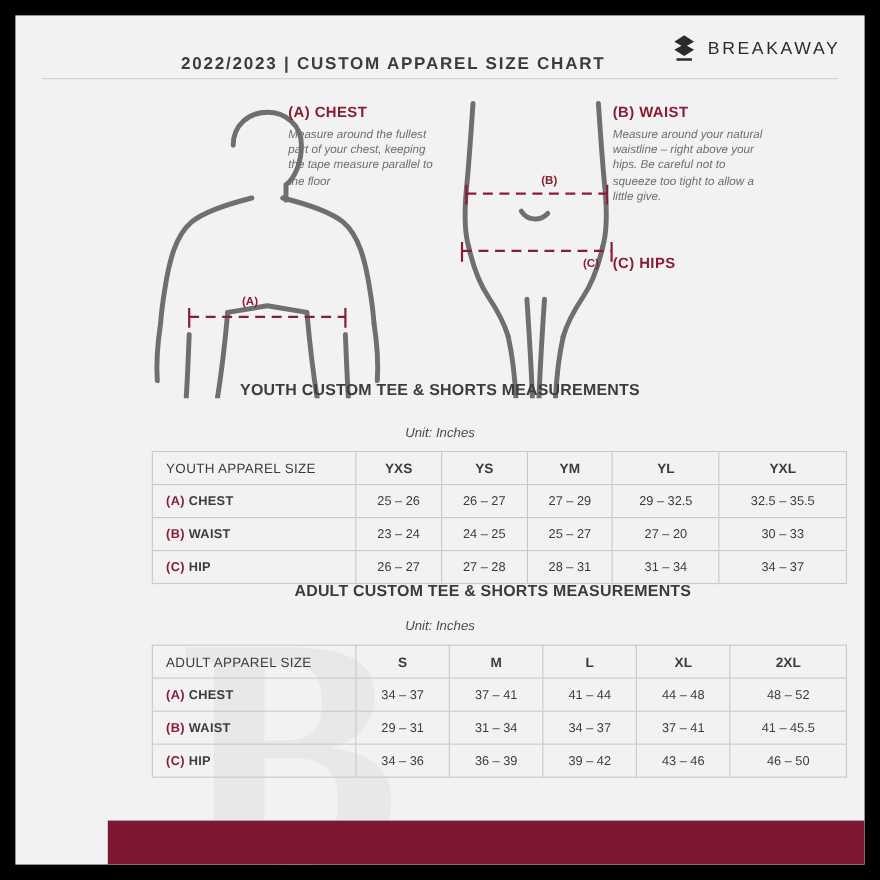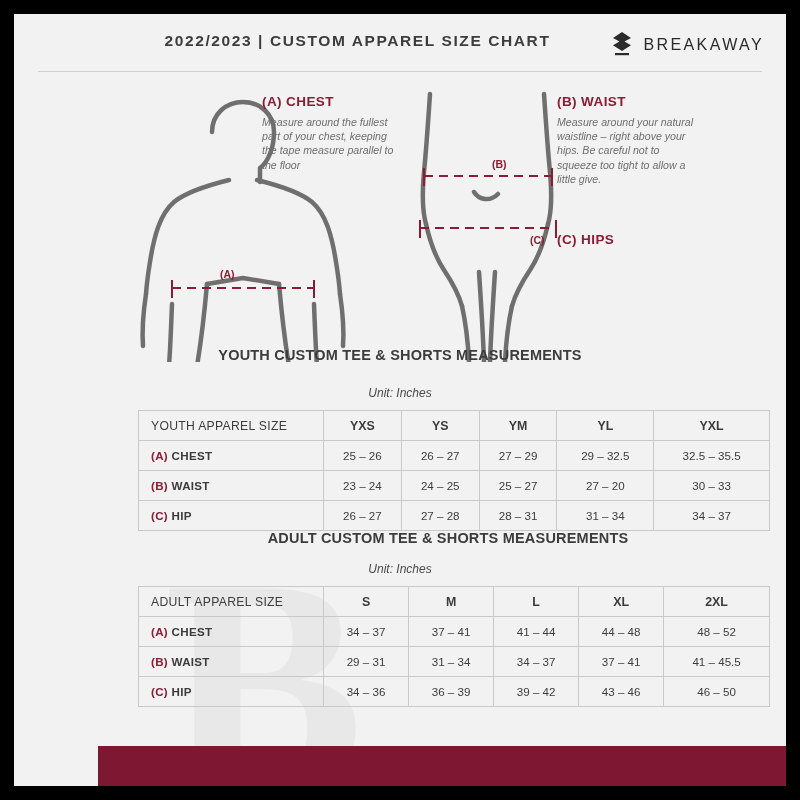--- a/index.html
+++ b/index.html
@@ -44,21 +44,21 @@
   }
 
   
   .header {
     position: absolute;
     left: 0;
     top: 0;
     width: 687px;
     height: 54px;
     display: flex;
-    align-items: center;
+    align-items: flex-end;
     justify-content: center;
   }
   .header-title {
     font-size: 15.5px;
     font-weight: bold;
     letter-spacing: 1.6px;
     color: #3c3c3c;
     white-space: nowrap;
   }
   .brand {

